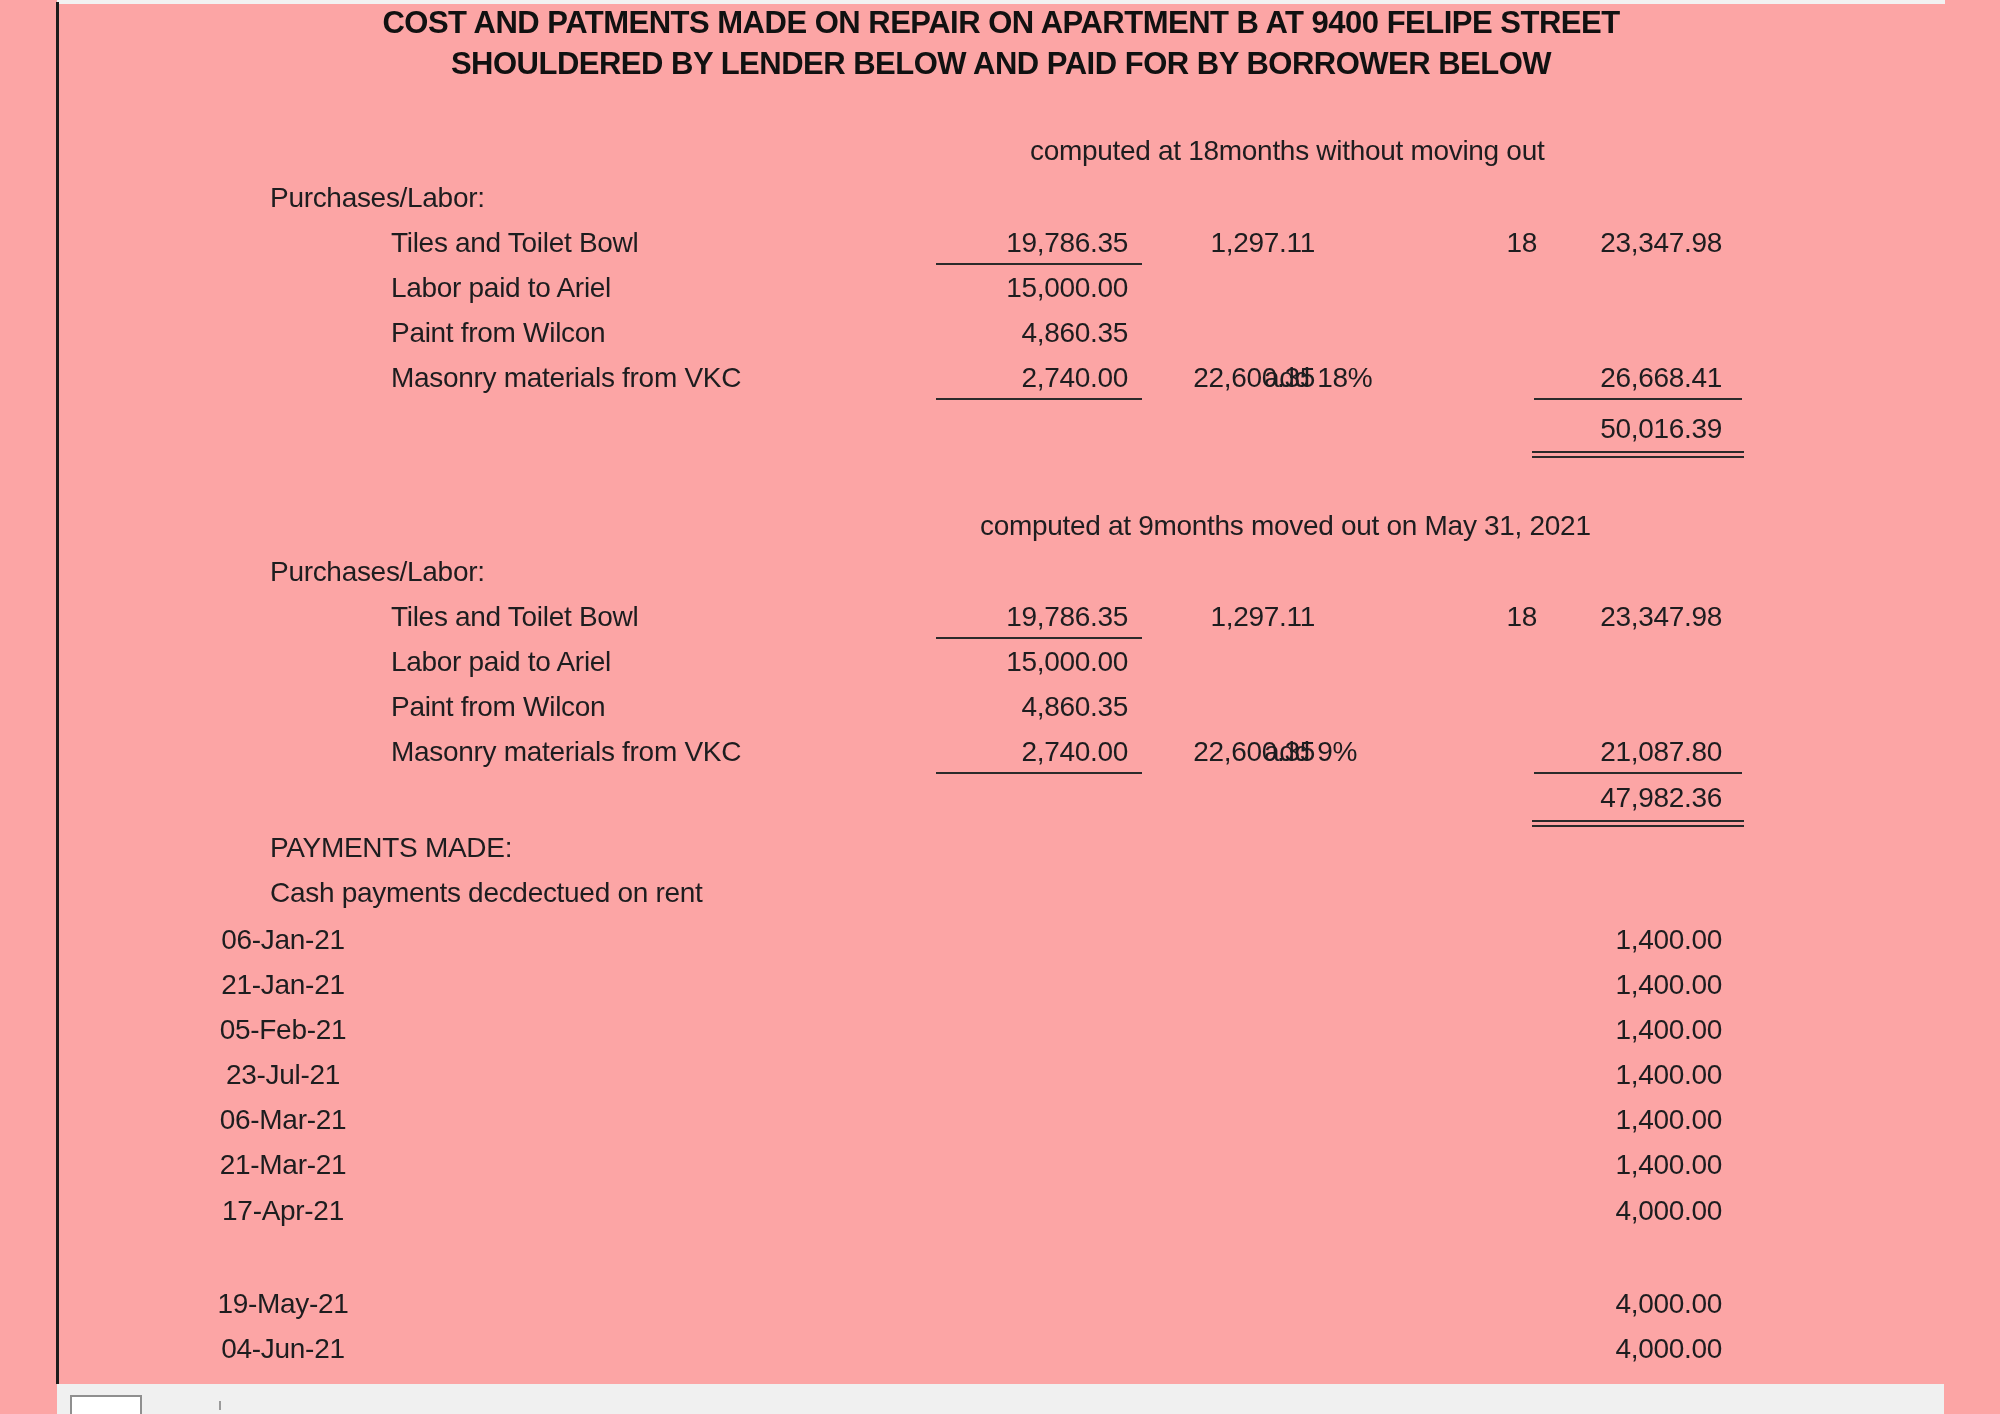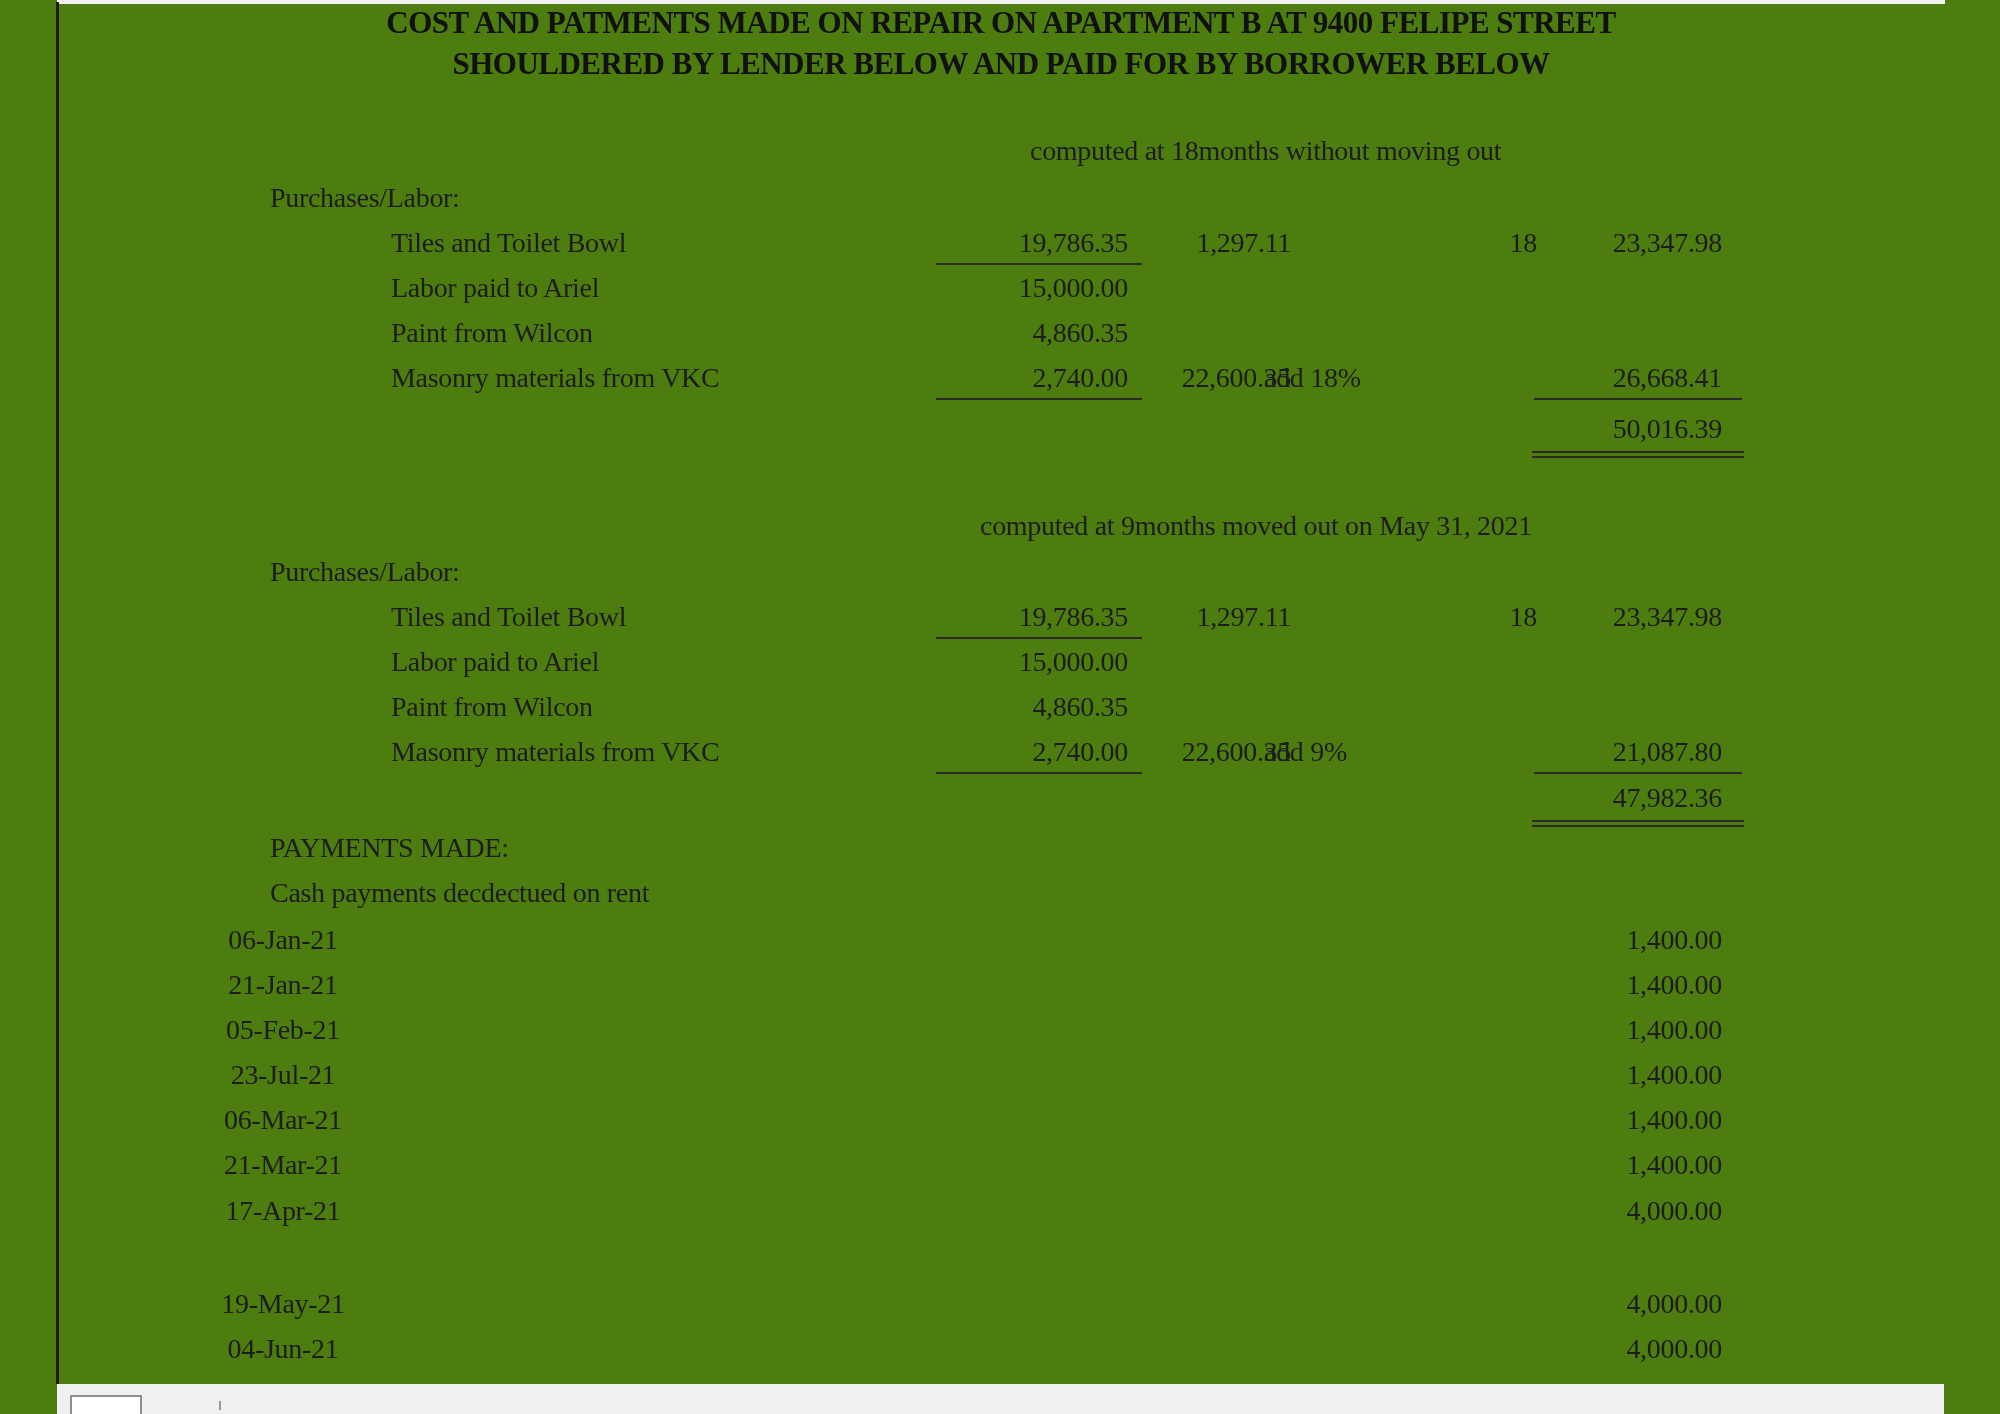--- a/index.html
+++ b/index.html
@@ -1,35 +1,35 @@
 <!DOCTYPE html>
 <html><head>
 <meta charset="utf-8">
 <style>
   html,body{margin:0;padding:0;background:#ffffff;}
   #screen{
     position:relative;
     width:2000px;height:1414px;
-    background:#4d7c0f;
+    background:#fca5a5;
     overflow:hidden;
-    font-family:Liberation Serif, serif;
+    font-family:Liberation Sans, sans-serif;
     color:#1d1d1f;
   }
   .title{
     position:absolute;left:57px;width:1888px;
     text-align:center;
     font-size:31px;font-weight:700;letter-spacing:-0.5px;
     color:#111111;white-space:nowrap;
   }
   .row{position:absolute;left:0;width:2000px;height:36px;font-size:28px;letter-spacing:-0.3px;white-space:nowrap;}
   .c-group{position:absolute;left:270px;}
   .c-item{position:absolute;left:355px;margin-left:36px;}
   .c-date{position:absolute;left:132px;width:302px;text-align:center;}
   .c-amt{position:absolute;left:820px;width:308px;text-align:right;}
-  .c-sub{position:absolute;left:986px;width:305px;text-align:right;}
+  .c-sub{position:absolute;left:1010px;width:305px;text-align:right;}
   .c-note{position:absolute;left:1264px;}
   .c-mo{position:absolute;left:1440px;width:97px;text-align:right;}
   .c-res{position:absolute;left:1420px;width:302px;text-align:right;}
   .h18{position:absolute;left:1030px;}
   .h9{position:absolute;left:980px;}
   .ul{position:absolute;height:2px;background:#2b2b2b;}
   #left-border{position:absolute;left:56px;top:2px;width:3px;height:1382px;background:#1c1c1c;}
   #top-edge{position:absolute;left:57px;top:0;width:1888px;height:4px;background:#f2f2f2;}
   #bottom-bar{position:absolute;left:57px;top:1384px;width:1887px;height:30px;background:#f0f0f0;}
   #partial-box{position:absolute;left:70px;top:1395px;width:68px;height:22px;background:#ffffff;border:2px solid #8f8f8f;}

